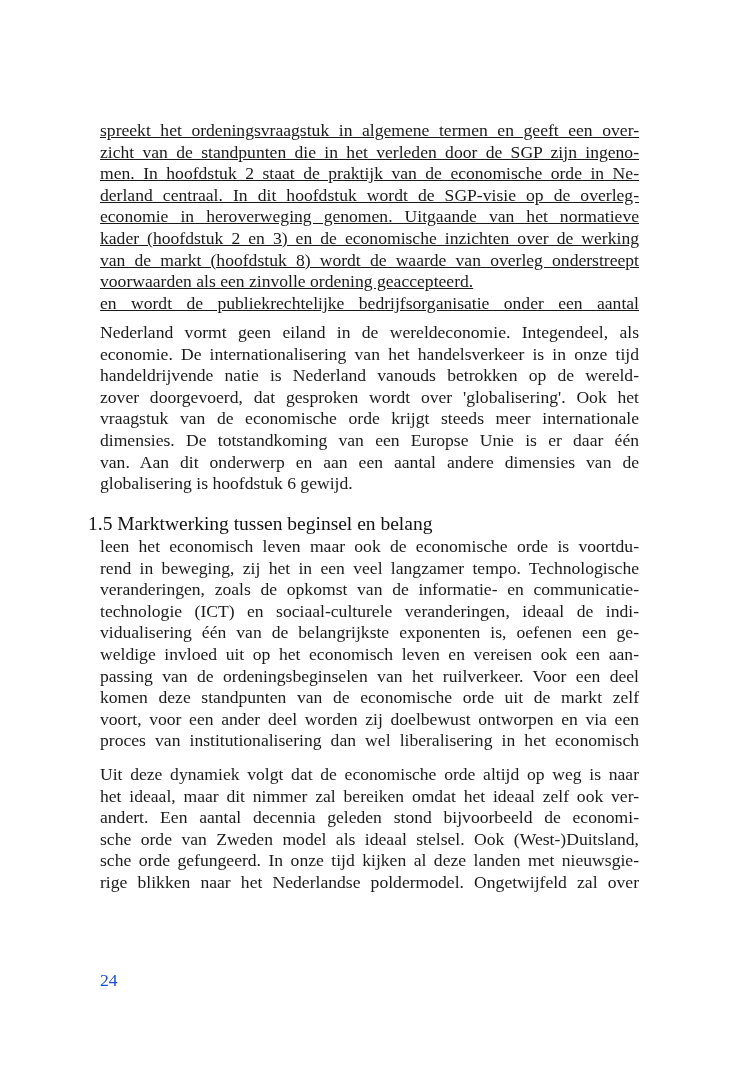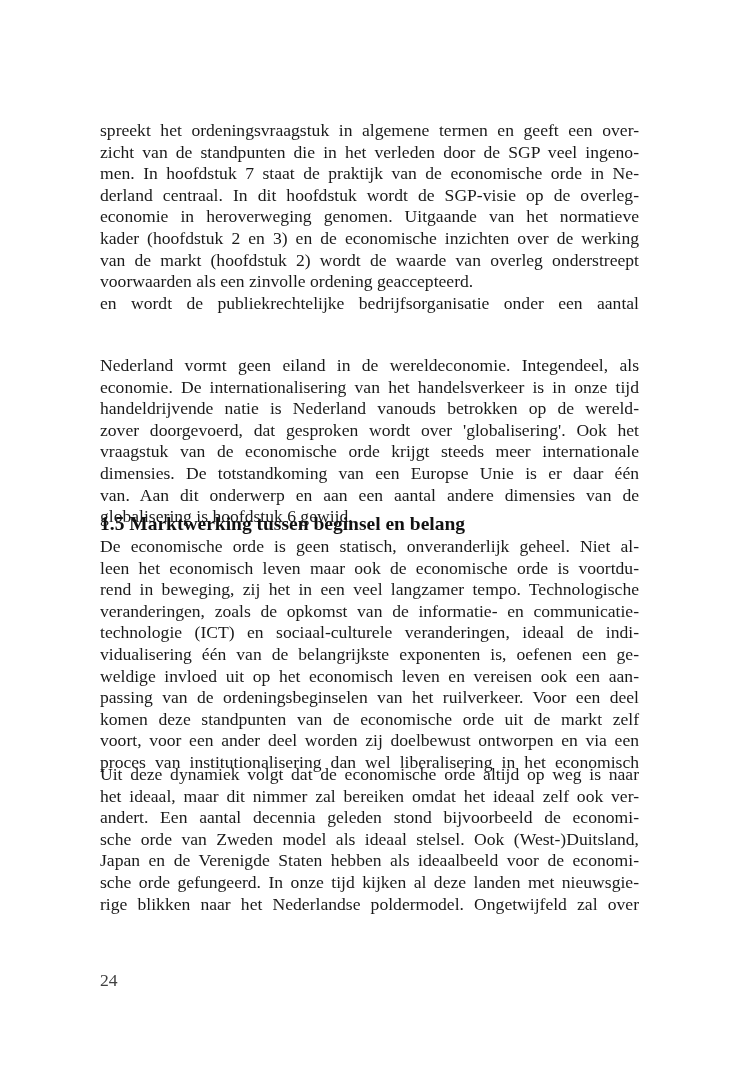--- a/index.html
+++ b/index.html
@@ -33,92 +33,90 @@
       display: block;
       height: 21.6px;
       white-space: nowrap;
       text-align: justify;
       text-align-last: justify;
     }
     .line.last {
       text-align: left;
       text-align-last: left;
     }
-    #block1 { top: 120px; }
-    #block2 { top: 322px; margin-top: 33px; }
+    #block1 { top: 120px; text-decoration: underline; }
+    #block2 { top: 322px; }
     #heading {
       position: absolute;
-      left: 100px;
+      left: 88px;
       top: 512px;
       font-size: 19.5px;
-      font-weight: bold;
+      font-weight: normal;
       line-height: 24px;
       white-space: nowrap;
       color: #111;
     }
     #block3 { top: 536px; }
     #block4 { top: 764px; }
     #page-number {
       position: absolute;
       left: 100px;
       top: 970px;
       font-size: 17.6px;
       line-height: 21.6px;
-      color: #404040;
+      color: #1d4ed8;
     }
   </style>
 </head>
 <body>
 
 <div class="page">
 
   <div class="text-block" id="block1">
     <span class="line">spreekt het ordeningsvraagstuk in algemene termen en geeft een over-</span>
-    <span class="line">zicht van de standpunten die in het verleden door de SGP veel ingeno-</span>
-    <span class="line">men. In hoofdstuk 7 staat de praktijk van de economische orde in Ne-</span>
+    <span class="line">zicht van de standpunten die in het verleden door de SGP zijn ingeno-</span>
+    <span class="line">men. In hoofdstuk 2 staat de praktijk van de economische orde in Ne-</span>
     <span class="line">derland centraal. In dit hoofdstuk wordt de SGP-visie op de overleg-</span>
     <span class="line">economie in heroverweging genomen. Uitgaande van het normatieve</span>
     <span class="line">kader (hoofdstuk 2 en 3) en de economische inzichten over de werking</span>
-    <span class="line">van de markt (hoofdstuk 2) wordt de waarde van overleg onderstreept</span>
+    <span class="line">van de markt (hoofdstuk 8) wordt de waarde van overleg onderstreept</span>
     <span class="line last">voorwaarden als een zinvolle ordening geaccepteerd.</span>
     <span class="line">en wordt de publiekrechtelijke bedrijfsorganisatie onder een aantal</span>
   </div>
 
   <div class="text-block" id="block2">
     <span class="line">Nederland vormt geen eiland in de wereldeconomie. Integendeel, als</span>
     <span class="line">economie. De internationalisering van het handelsverkeer is in onze tijd</span>
     <span class="line">handeldrijvende natie is Nederland vanouds betrokken op de wereld-</span>
     <span class="line">zover doorgevoerd, dat gesproken wordt over 'globalisering'. Ook het</span>
     <span class="line">vraagstuk van de economische orde krijgt steeds meer internationale</span>
     <span class="line">dimensies. De totstandkoming van een Europse Unie is er daar één</span>
     <span class="line">van. Aan dit onderwerp en aan een aantal andere dimensies van de</span>
     <span class="line last">globalisering is hoofdstuk 6 gewijd.</span>
   </div>
 
   <h2 id="heading" style="margin:0;">1.5 Marktwerking tussen beginsel en belang</h2>
 
   <div class="text-block" id="block3">
-    <span class="line">De economische orde is geen statisch, onveranderlijk geheel. Niet al-</span>
     <span class="line">leen het economisch leven maar ook de economische orde is voortdu-</span>
     <span class="line">rend in beweging, zij het in een veel langzamer tempo. Technologische</span>
     <span class="line">veranderingen, zoals de opkomst van de informatie- en communicatie-</span>
     <span class="line">technologie (ICT) en sociaal-culturele veranderingen, ideaal de indi-</span>
     <span class="line">vidualisering één van de belangrijkste exponenten is, oefenen een ge-</span>
     <span class="line">weldige invloed uit op het economisch leven en vereisen ook een aan-</span>
     <span class="line">passing van de ordeningsbeginselen van het ruilverkeer. Voor een deel</span>
     <span class="line">komen deze standpunten van de economische orde uit de markt zelf</span>
     <span class="line">voort, voor een ander deel worden zij doelbewust ontworpen en via een</span>
     <span class="line">proces van institutionalisering dan wel liberalisering in het economisch</span>
   </div>
 
   <div class="text-block" id="block4">
     <span class="line">Uit deze dynamiek volgt dat de economische orde altijd op weg is naar</span>
     <span class="line">het ideaal, maar dit nimmer zal bereiken omdat het ideaal zelf ook ver-</span>
     <span class="line">andert. Een aantal decennia geleden stond bijvoorbeeld de economi-</span>
     <span class="line">sche orde van Zweden model als ideaal stelsel. Ook (West-)Duitsland,</span>
-    <span class="line">Japan en de Verenigde Staten hebben als ideaalbeeld voor de economi-</span>
     <span class="line">sche orde gefungeerd. In onze tijd kijken al deze landen met nieuwsgie-</span>
     <span class="line">rige blikken naar het Nederlandse poldermodel. Ongetwijfeld zal over</span>
   </div>
 
   <div id="page-number">24</div>
 
 </div>
 
 </body></html>

